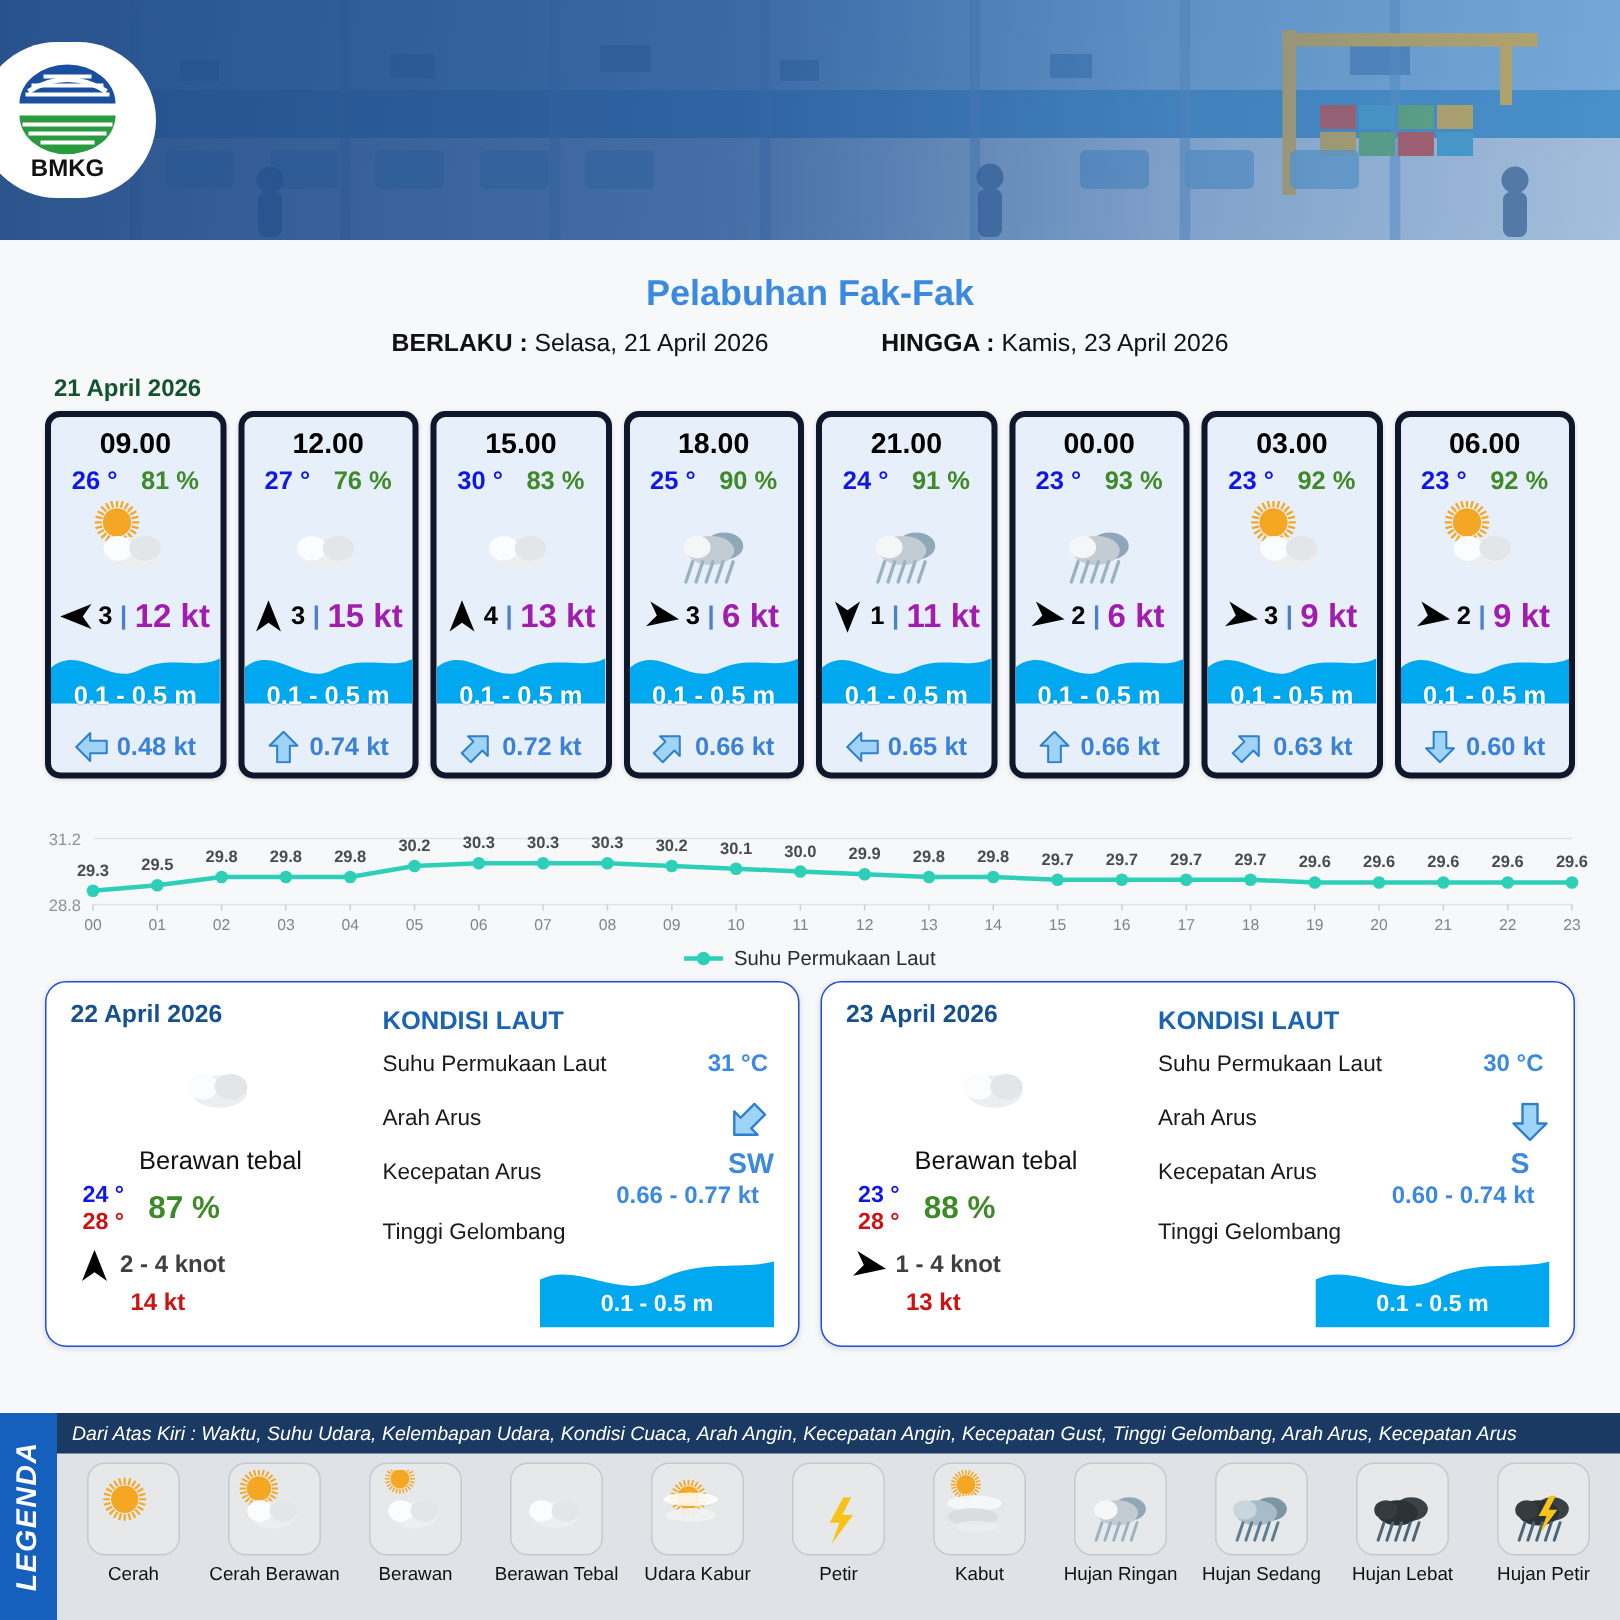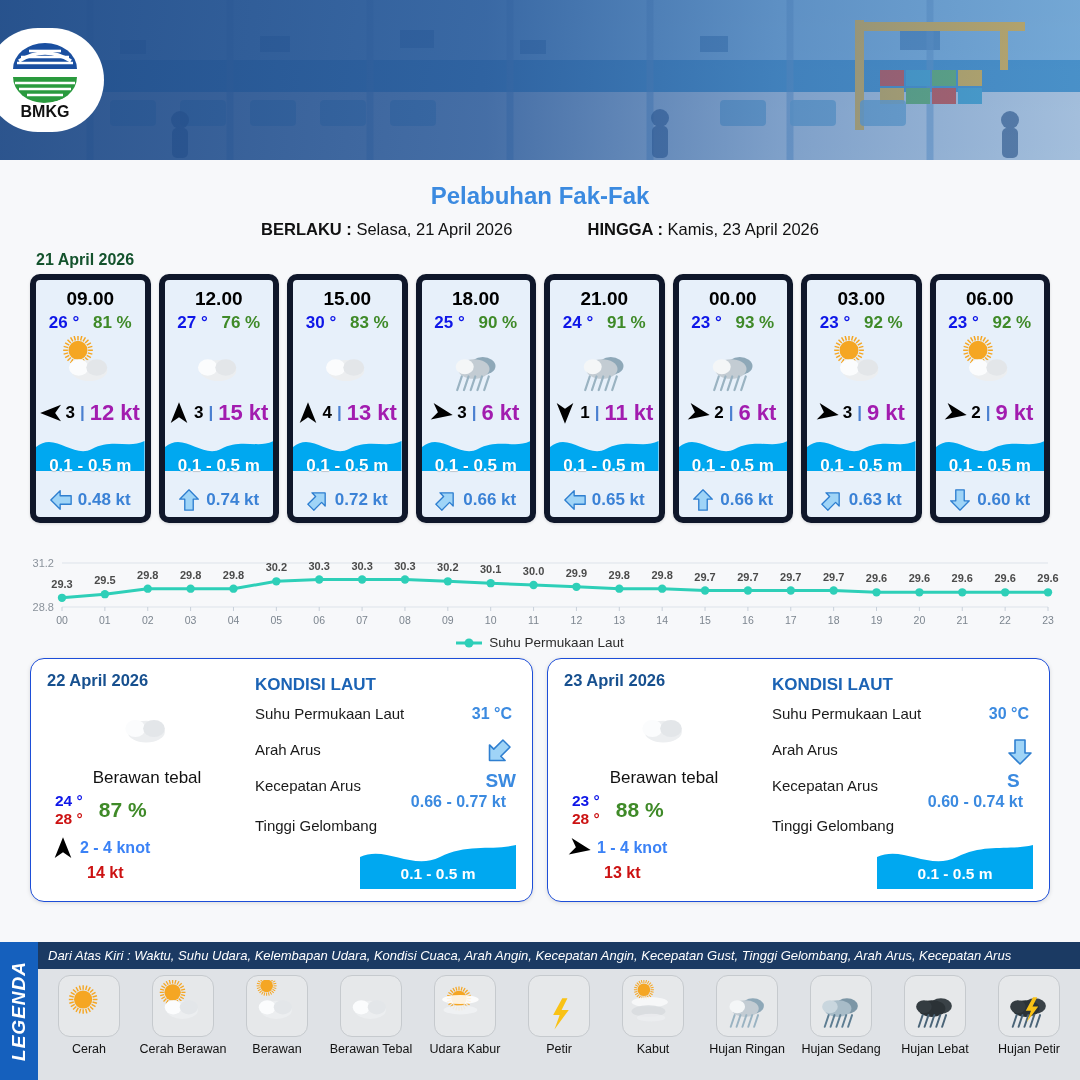--- a/index.html
+++ b/index.html
@@ -55,21 +55,21 @@
   .t-dates .gap { display: inline-block; width: 66px; }
 
   
   .day-label {
     margin: 12px 0 5px 36px; font-size: 16px;
     font-weight: bold; color: #14532d;
   }
   .cards { display: flex; gap: 8px; padding: 0 30px; }
   .card {
     width: 128px; background: #e7f0fa;
-    border-radius: 10px; border: 6px solid #0f172a;
+    border-radius: 10px; border: 4px solid #0f172a;
     box-shadow: 0 1px 3px rgba(0,0,0,.13);
     overflow: hidden; position: relative;
   }
   .c-time {
     text-align: center; font-size: 19px; font-weight: bold;
     color: #000; padding-top: 8px;
   }
   .c-th { display: flex; justify-content: space-around; padding: 3px 6px 0; }
   .c-temp { font-size: 17px; font-weight: bold; color: #0e16e8; }
   .c-hum  { font-size: 17px; font-weight: bold; color: #3f8a28; }
@@ -112,21 +112,21 @@
   .p-left { width: 200px; }
   .p-date { font-size: 16.5px; font-weight: bold; color: #17508f; }
   .p-icon { height: 62px; display: flex; align-items: center; justify-content: center; margin-top: 6px; }
   .p-cond { font-size: 17px; color: #111; margin-top: 10px; text-align: center; }
   .p-temps { display: flex; align-items: center; gap: 16px; margin-top: 4px; padding-left: 8px; }
   .p-tcol { display: flex; flex-direction: column; }
   .p-tmin { font-size: 15.5px; font-weight: bold; color: #0e16e8; }
   .p-tmax { font-size: 15.5px; font-weight: bold; color: #cc1212; }
   .p-hum  { font-size: 21px; font-weight: bold; color: #3f8a28; }
   .p-wind { display: flex; align-items: center; gap: 7px; margin-top: 8px; padding-left: 6px; }
-  .p-wrange { font-size: 16px; font-weight: bold; color: #3b82f6; }
+  .p-wrange { font-size: 16px; font-weight: bold; color: #404040; }
   .p-gust { font-size: 16px; font-weight: bold; color: #cc1212; margin-top: 4px; padding-left: 40px; }
   .p-right { flex: 1; position: relative; padding-left: 8px; }
   .p-sea-title { font-size: 17px; font-weight: bold; color: #1b63b5; margin-top: 4px; }
   .p-row { margin-top: 10px; position: relative; height: 26px; }
   .p-rlabel { font-size: 15px; color: #1a1a1a; }
   .p-rval {
     position: absolute; right: 4px; top: 0;
     font-size: 16px; font-weight: bold; color: #3b8ae0;
   }
   .p-dirwrap {

